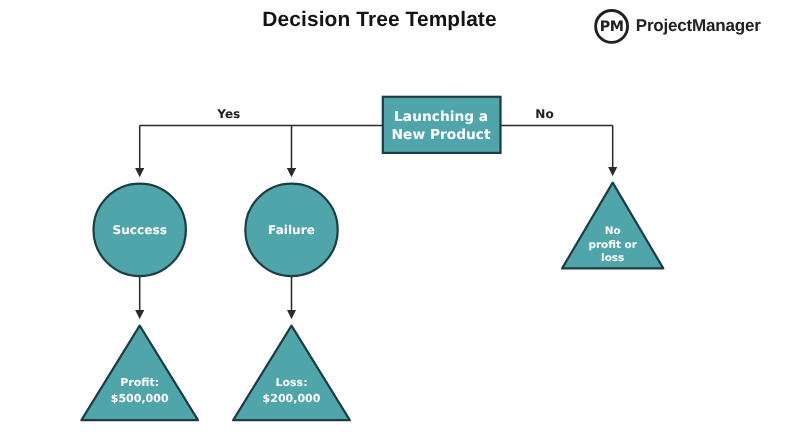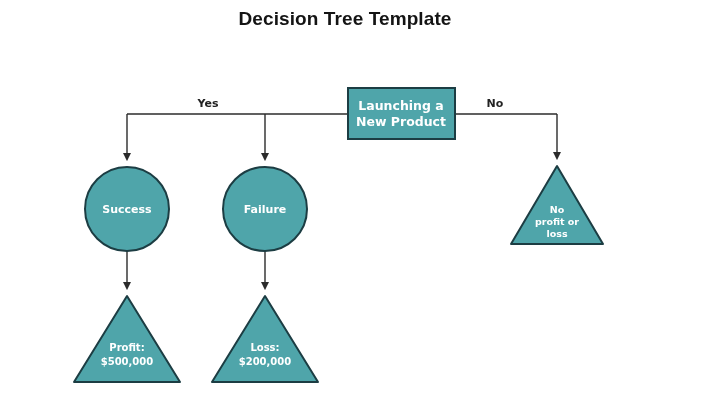--- a/index.html
+++ b/index.html
@@ -66,20 +66,27 @@
     letter-spacing: -0.5px;
   }
 </style>
 </head>
 <body>
 
 <div class="page">
 
   <div class="title">Decision Tree Template</div>
 
+  <div class="logo">
+    <svg width="34" height="34" viewBox="0 0 34 34">
+      <circle cx="17" cy="17" r="14.5" fill="none" stroke="#222222" stroke-width="2.6"></circle>
+      <text x="17" y="21.5" text-anchor="middle" class="monogram">PM</text>
+    </svg>
+    <span class="brand-name">ProjectManager</span>
+  </div>
 
   <svg class="diagram" width="720" height="407" viewBox="0 0 720 407">
     <defs>
       <marker id="arrow" viewBox="0 0 8 8" refX="6" refY="4" markerWidth="6" markerHeight="6" orient="auto-start-reverse">
         <path d="M0,0 L8,4 L0,8 Z" fill="#2B2B2B"></path>
       </marker>
     </defs>
 
     <path d="M348 114 H127" fill="none" stroke-width="1.4" stroke="#2B2B2B"></path>
     <path d="M127 114 V159" fill="none" stroke-width="1.4" marker-end="url(#arrow)" stroke="#2B2B2B"></path>

